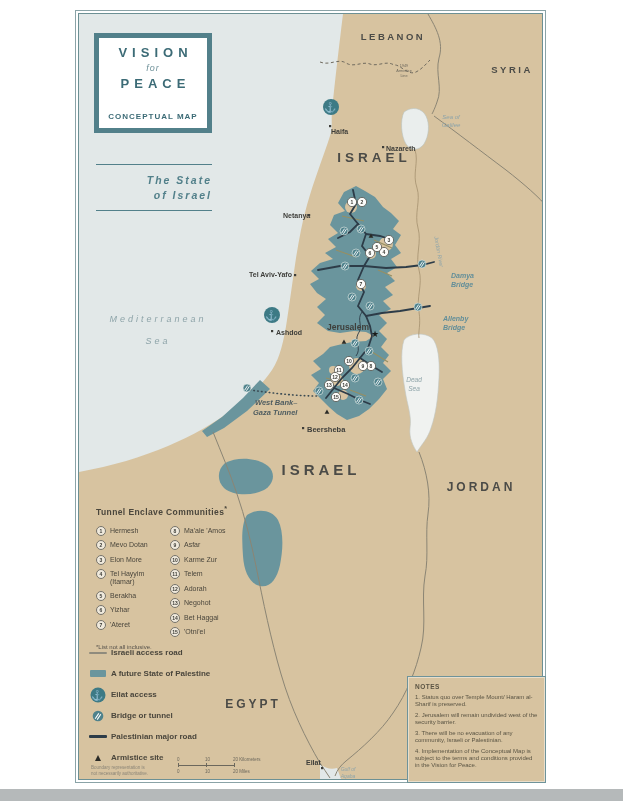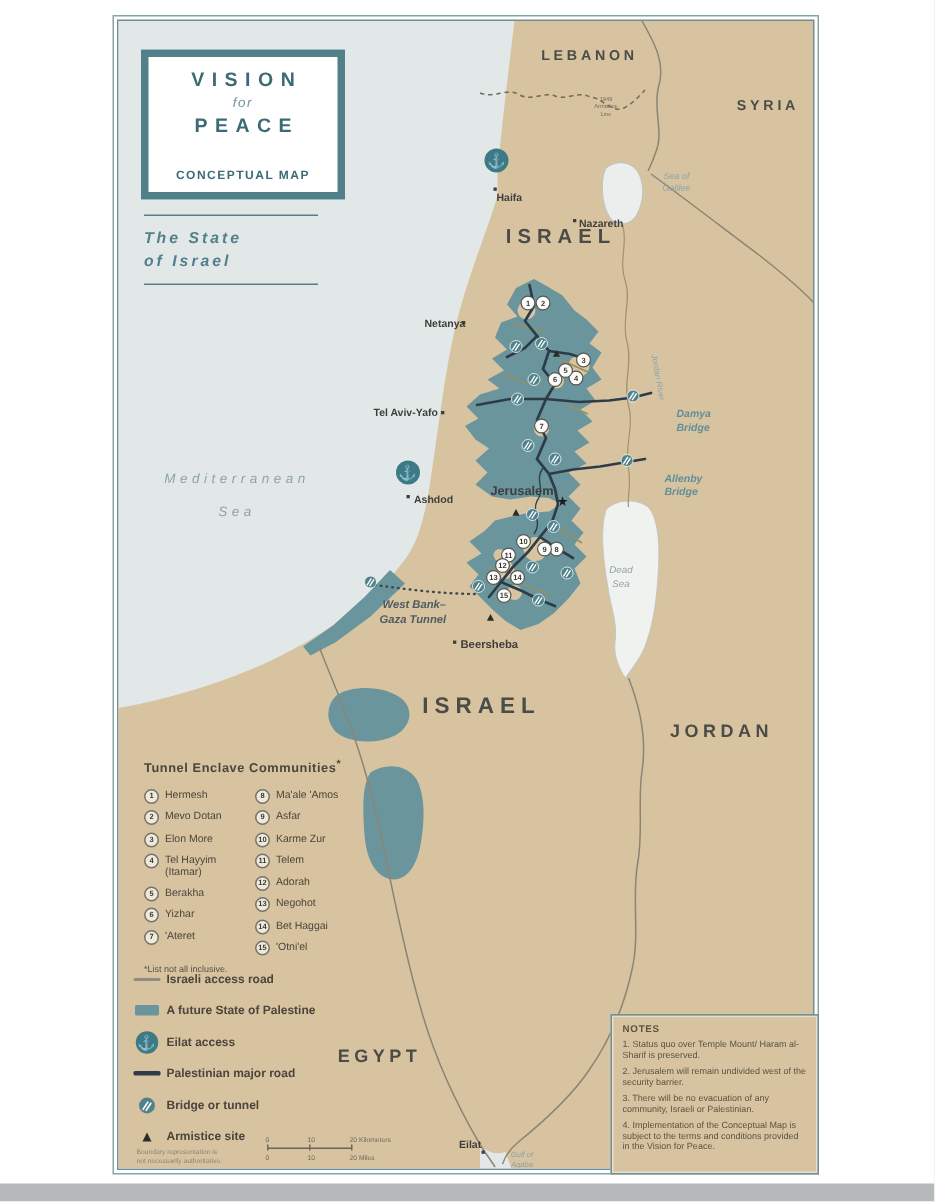--- a/index.html
+++ b/index.html
@@ -5,27 +5,27 @@
   html,body{margin:0;padding:0;background:#fff;}
   .page{position:relative;width:623px;height:801px;background:#ffffff;overflow:hidden;
         font-family:"Liberation Sans",sans-serif;}
   .bottom-band{position:absolute;left:0;top:789px;width:623px;height:12px;background:#b5b9ba;}
   .map-frame{position:absolute;left:75px;top:10px;width:471px;height:773px;
              border:1px solid #8aa3a7;padding:2px;background:#fff;box-sizing:border-box;}
   .map-frame-inner{width:100%;height:100%;border:1px solid #6c9094;box-sizing:border-box;}
   .map-svg{position:absolute;left:79px;top:14px;}
 
   
-  .title-card{position:absolute;left:94px;top:33px;width:136px;height:100px;box-sizing:border-box;
+  .title-card{position:absolute;left:94px;top:33px;width:118px;height:100px;box-sizing:border-box;
               border:5px solid #52808a;background:#fff;display:flex;flex-direction:column;
               align-items:center;justify-content:center;gap:3px;}
   .tc1,.tc3{font-size:13px;font-weight:bold;letter-spacing:5px;color:#3c6b76;padding-left:5px;}
   .tc2{font-size:9px;font-style:italic;color:#71939b;letter-spacing:1px;}
   .tc4{font-size:8px;font-weight:bold;letter-spacing:1px;color:#3c6b76;margin-top:18px;}
-  .subtitle-block{position:absolute;left:96px;top:143px;width:116px;text-align:left;color:#52808a;}
+  .subtitle-block{position:absolute;left:96px;top:164px;width:116px;text-align:right;color:#52808a;}
   .sub-divider{border-top:1.5px solid #52808a;margin:0 0 8px 0;}
   .sub-divider2{border-top:1.5px solid #52808a;margin:7px 0 0 0;}
   .sub-line{font-size:10.5px;font-style:italic;font-weight:bold;letter-spacing:2px;line-height:15px;}
 
   
   .enclave-legend{position:absolute;left:96px;top:505px;width:180px;color:#4a463c;}
   .enc-title{font-size:8.5px;font-weight:bold;letter-spacing:.4px;}
   .enc-cols{display:flex;margin-top:9px;}
   .enc-col{display:flex;flex-direction:column;gap:4.5px;}
   .enc-col1{width:74px;}
@@ -438,32 +438,32 @@
         <span class="leg-icon">
           <svg width="16" height="16">
             <circle cx="8" cy="8" r="7.5" fill="#3d7a85"></circle>
             <text x="8" y="11.5" font-size="10" fill="#fff" text-anchor="middle">⚓</text>
           </svg>
         </span>
         <span class="leg-label">Eilat access</span>
       </div>
       <div class="leg-row">
         <span class="leg-icon">
-          <span class="sw-palroad"></span>
-        </span>
-        <span class="leg-label">Palestinian major road</span>
-      </div>
-      <div class="leg-row">
-        <span class="leg-icon">
           <svg width="12" height="12">
             <circle cx="6" cy="6" r="5.3" fill="#4f828c"></circle>
             <path d="M3.2,8.8 L6.8,3.4 M5.2,9.6 L8.8,4.2" stroke="#fff" stroke-width="1.1" fill="none"></path>
           </svg>
         </span>
         <span class="leg-label">Bridge or tunnel</span>
+      </div>
+      <div class="leg-row">
+        <span class="leg-icon">
+          <span class="sw-palroad"></span>
+        </span>
+        <span class="leg-label">Palestinian major road</span>
       </div>
       <div class="leg-row">
         <span class="leg-icon">
           <span class="sw-strategic"></span>
         </span>
         <span class="leg-label">Armistice site</span>
       </div>
     </div>
 
   <div class="notes-box">

